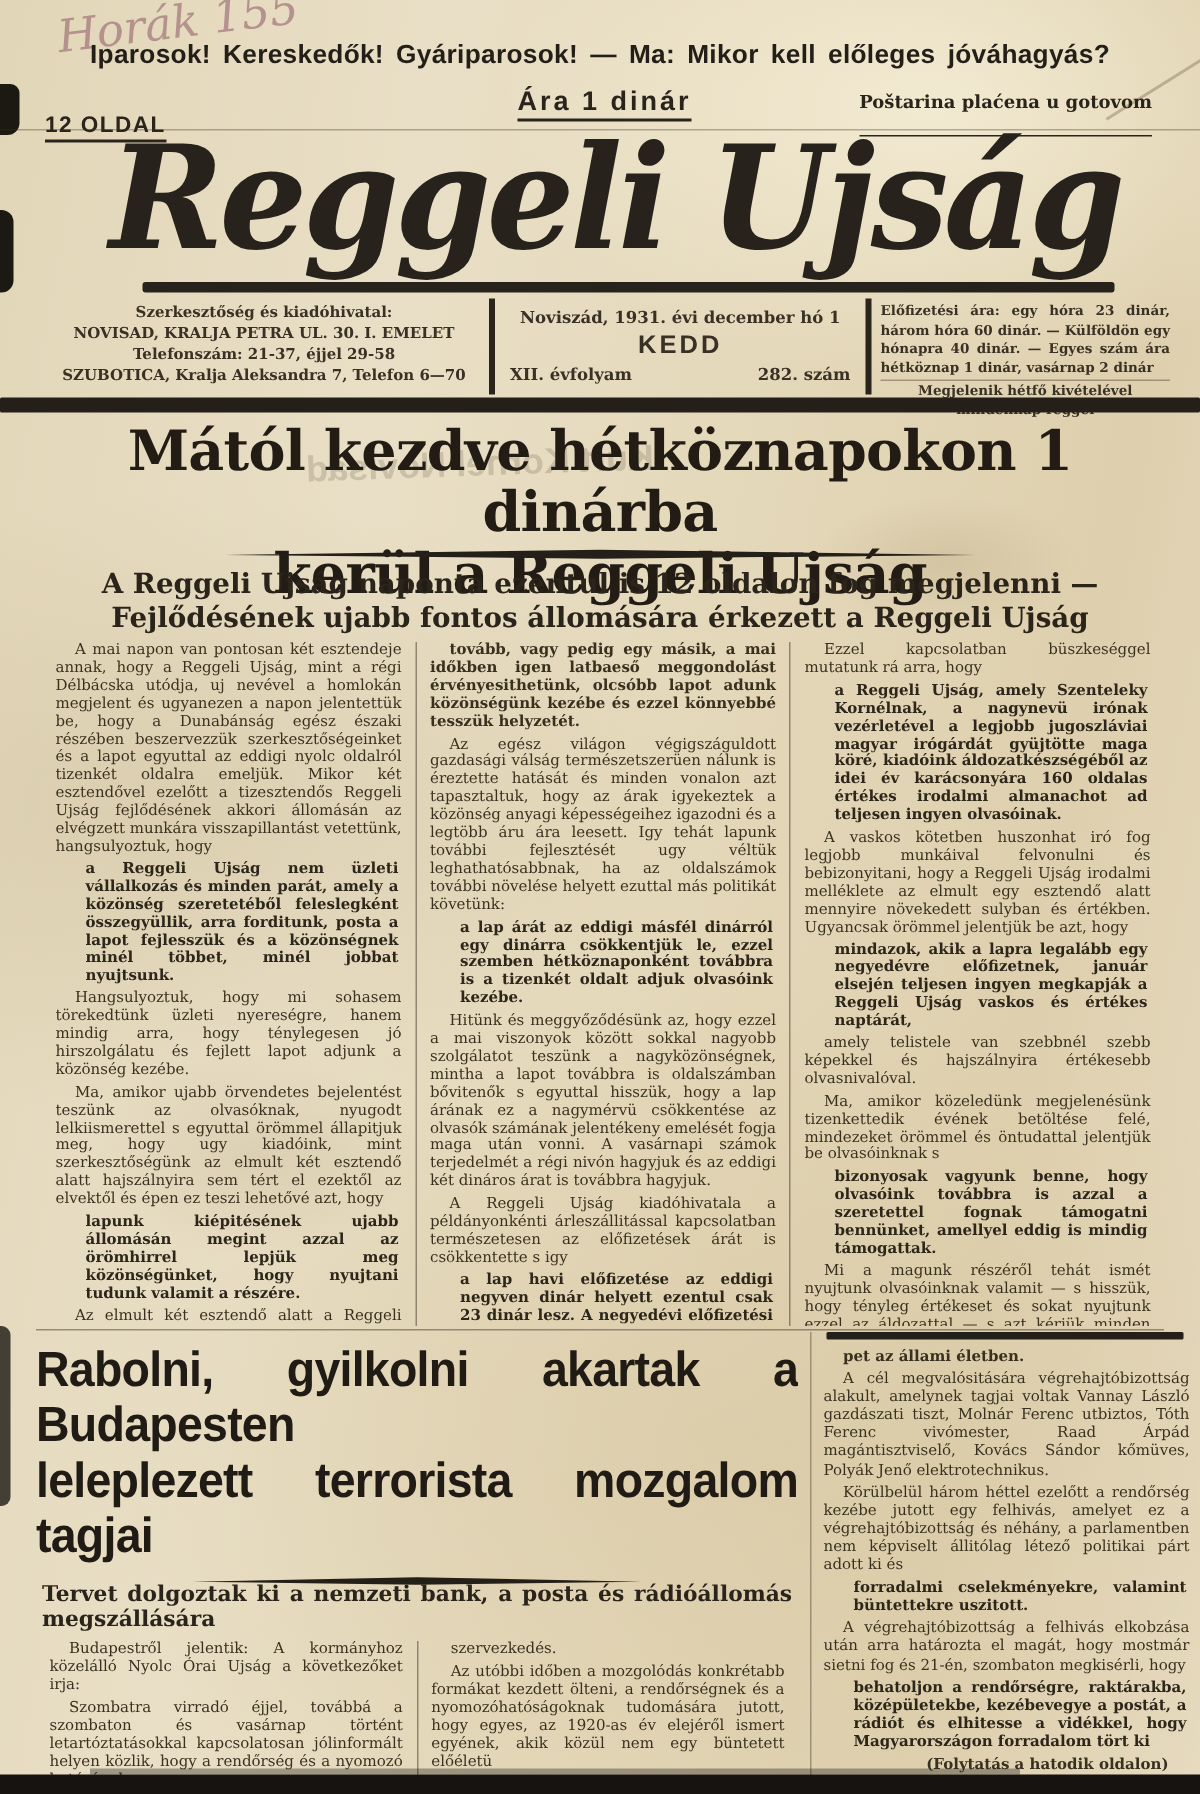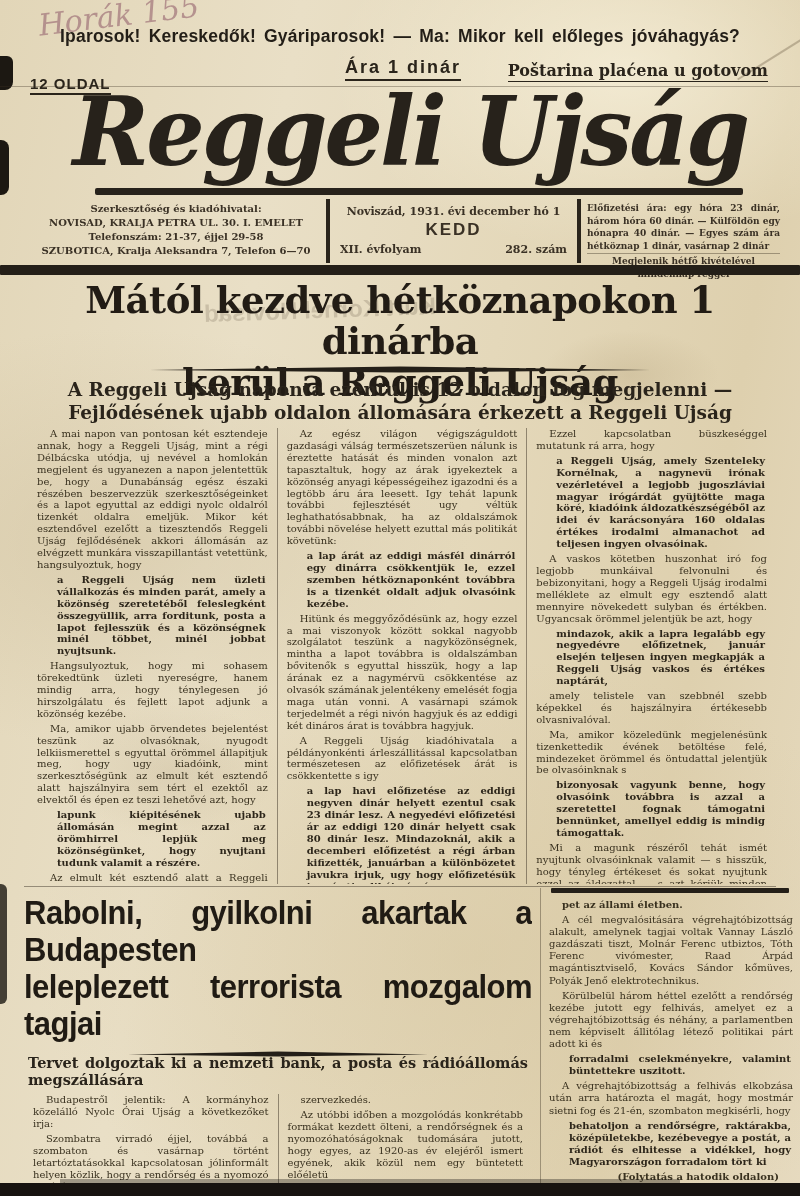--- a/index.html
+++ b/index.html
@@ -16,22 +16,22 @@
   
   .handwriting{position:absolute;top:-2px;left:38px;font-size:30px;font-style:italic;
     color:rgba(164,122,126,.75);transform:rotate(-7deg);font-family:"DejaVu Serif",serif;white-space:nowrap;}
   .top-slogan{position:absolute;top:26px;left:60px;width:680px;text-align:justify;text-align-last:justify;
     font-family:"Liberation Sans",sans-serif;font-weight:bold;font-size:17.5px;color:#231e17;letter-spacing:.2px;}
   .price-row{position:absolute;top:57px;left:0;width:800px;height:26px;font-weight:bold;color:#2a241b;}
   .pages-label{position:absolute;left:30px;top:18px;font-family:"Liberation Sans",sans-serif;font-size:15px;
     border-bottom:2px solid #2a241b;padding-bottom:1px;letter-spacing:1px;}
   .price-label{position:absolute;left:345px;top:0;font-family:"Liberation Sans",sans-serif;font-size:18px;
     border-bottom:2px solid #2a241b;padding-bottom:1px;letter-spacing:2px;}
-  .postage-label{position:absolute;right:32px;top:4px;font-size:16px;border-bottom:1px solid #2a241b;
-    padding-bottom:1px;font-weight:bold;}
+  .postage-label{position:absolute;right:32px;top:4px;font-size:12px;border-bottom:1px solid #2a241b;
+    padding-bottom:15px;font-weight:bold;}
   .toprule{position:absolute;top:86px;left:0;width:800px;height:1px;background:rgba(60,50,35,.35);}
   
   .masthead{position:absolute;top:78px;left:55px;width:710px;height:112px;
     font-family:"DejaVu Serif",serif;font-weight:bold;font-style:italic;
     font-size:92px;line-height:108px;color:#27221b;text-align:center;letter-spacing:-3px;
     transform:scaleY(1.04);white-space:nowrap;}
   .masthead-rule{position:absolute;top:188px;left:95px;width:648px;height:7px;background:#27221b;border-radius:2px;}
   
   .inforow{position:absolute;top:199px;left:26px;width:760px;height:64px;display:flex;
     font-size:10px;color:#3a3125;}
@@ -144,32 +144,33 @@
     <div>Mától kezdve hétköznapokon 1 dinárba</div>
     <div>kerül a Reggeli Ujság</div>
   </div>
   <div class="divider d1">
     <svg width="500" height="8" viewBox="0 0 500 8">
         <polygon points="0,4 250,0.5 500,4 250,6.5" fill="#241f18"></polygon>
       </svg>
   </div>
   <div class="lead-subheadline">
     <div>A Reggeli Ujság naponta ezentul is 12 oldalon fog megjelenni —</div>
-    <div>Fejlődésének ujabb oldalon állomására érkezett a Reggeli Ujság</div>
+    <div>Fejlődésének ujabb fontos állomására érkezett a Reggeli Ujság</div>
   </div>
   <div class="article1">
     <div class="col">
         <p class="para normal">A mai napon van pontosan két esztendeje annak, hogy a Reggeli Ujság, mint a régi Délbácska utódja, uj nevével a homlokán megjelent és ugyanezen a napon jelentettük be, hogy a Dunabánság egész északi részében beszervezzük szerkesztőségeinket és a lapot egyuttal az eddigi nyolc oldalról tizenkét oldalra emeljük. Mikor két esztendővel ezelőtt a tizesztendős Reggeli Ujság fejlődésének akkori állomásán az elvégzett munkára visszapillantást vetettünk, hangsulyoztuk, hogy</p>
         <p class="para bold-inset">a Reggeli Ujság nem üzleti vállalkozás és minden parát, amely a közönség szeretetéből feleslegként összegyüllik, arra forditunk, posta a lapot fejlesszük és a közönségnek minél többet, minél jobbat nyujtsunk.</p>
         <p class="para normal">Hangsulyoztuk, hogy mi sohasem törekedtünk üzleti nyereségre, hanem mindig arra, hogy ténylegesen jó hirszolgálatu és fejlett lapot adjunk a közönség kezébe.</p>
         <p class="para normal">Ma, amikor ujabb örvendetes bejelentést teszünk az olvasóknak, nyugodt lelkiismerettel s egyuttal örömmel állapitjuk meg, hogy ugy kiadóink, mint szerkesztőségünk az elmult két esztendő alatt hajszálnyira sem tért el ezektől az elvektől és épen ez teszi lehetővé azt, hogy</p>
         <p class="para bold-inset">lapunk kiépitésének ujabb állomásán megint azzal az örömhirrel lepjük meg közönségünket, hogy nyujtani tudunk valamit a részére.</p>
         <p class="para normal">Az elmult két esztendő alatt a Reggeli Ujság az ország minden részében bevezetődött s már a Dunabánság minden kis falujában az olvasók hatalmas tábora áll mögöttünk. Most tehát elérkeztünk ahhoz a pillanathoz, hogy</p>
       </div>
     <div class="col">
+        <p class="para bold">tovább, vagy pedig egy másik, a mai időkben igen latbaeső meggondolást érvényesithetünk, olcsóbb lapot adunk közönségünk kezébe és ezzel könnyebbé tesszük helyzetét.</p>
         <p class="para normal">Az egész világon végigszáguldott gazdasági válság természetszerüen nálunk is éreztette hatását és minden vonalon azt tapasztaltuk, hogy az árak igyekeztek a közönség anyagi képességeihez igazodni és a legtöbb áru ára leesett. Igy tehát lapunk további fejlesztését ugy véltük leghathatósabbnak, ha az oldalszámok további növelése helyett ezuttal más politikát követünk:</p>
         <p class="para bold-inset">a lap árát az eddigi másfél dinárról egy dinárra csökkentjük le, ezzel szemben hétköznaponként továbbra is a tizenkét oldalt adjuk olvasóink kezébe.</p>
         <p class="para normal">Hitünk és meggyőződésünk az, hogy ezzel a mai viszonyok között sokkal nagyobb szolgálatot teszünk a nagyközönségnek, mintha a lapot továbbra is oldalszámban bővitenők s egyuttal hisszük, hogy a lap árának ez a nagymérvü csökkentése az olvasók számának jelentékeny emelését fogja maga után vonni. A vasárnapi számok terjedelmét a régi nivón hagyjuk és az eddigi két dináros árat is továbbra hagyjuk.</p>
         <p class="para normal">A Reggeli Ujság kiadóhivatala a példányonkénti árleszállitással kapcsolatban természetesen az előfizetések árát is csökkentette s igy</p>
         <p class="para bold-inset">a lap havi előfizetése az eddigi negyven dinár helyett ezentul csak 23 dinár lesz. A negyedévi előfizetési ár az eddigi 120 dinár helyett csak 80 dinár lesz. Mindazoknál, akik a decemberi előfizetést a régi árban kifizették, januárban a különbözetet javukra irjuk, ugy hogy előfizetésük január tizedikéig érvényes-</p>
       </div>
     <div class="col">
         <p class="para normal">Ezzel kapcsolatban büszkeséggel mutatunk rá arra, hogy</p>
         <p class="para bold-inset">a Reggeli Ujság, amely Szenteleky Kornélnak, a nagynevü irónak vezérletével a legjobb jugoszláviai magyar irógárdát gyüjtötte maga köré, kiadóink áldozatkészségéből az idei év karácsonyára 160 oldalas értékes irodalmi almanachot ad teljesen ingyen olvasóinak.</p>
         <p class="para normal">A vaskos kötetben huszonhat iró fog legjobb munkáival felvonulni és bebizonyitani, hogy a Reggeli Ujság irodalmi melléklete az elmult egy esztendő alatt mennyire növekedett sulyban és értékben. Ugyancsak örömmel jelentjük be azt, hogy</p>

